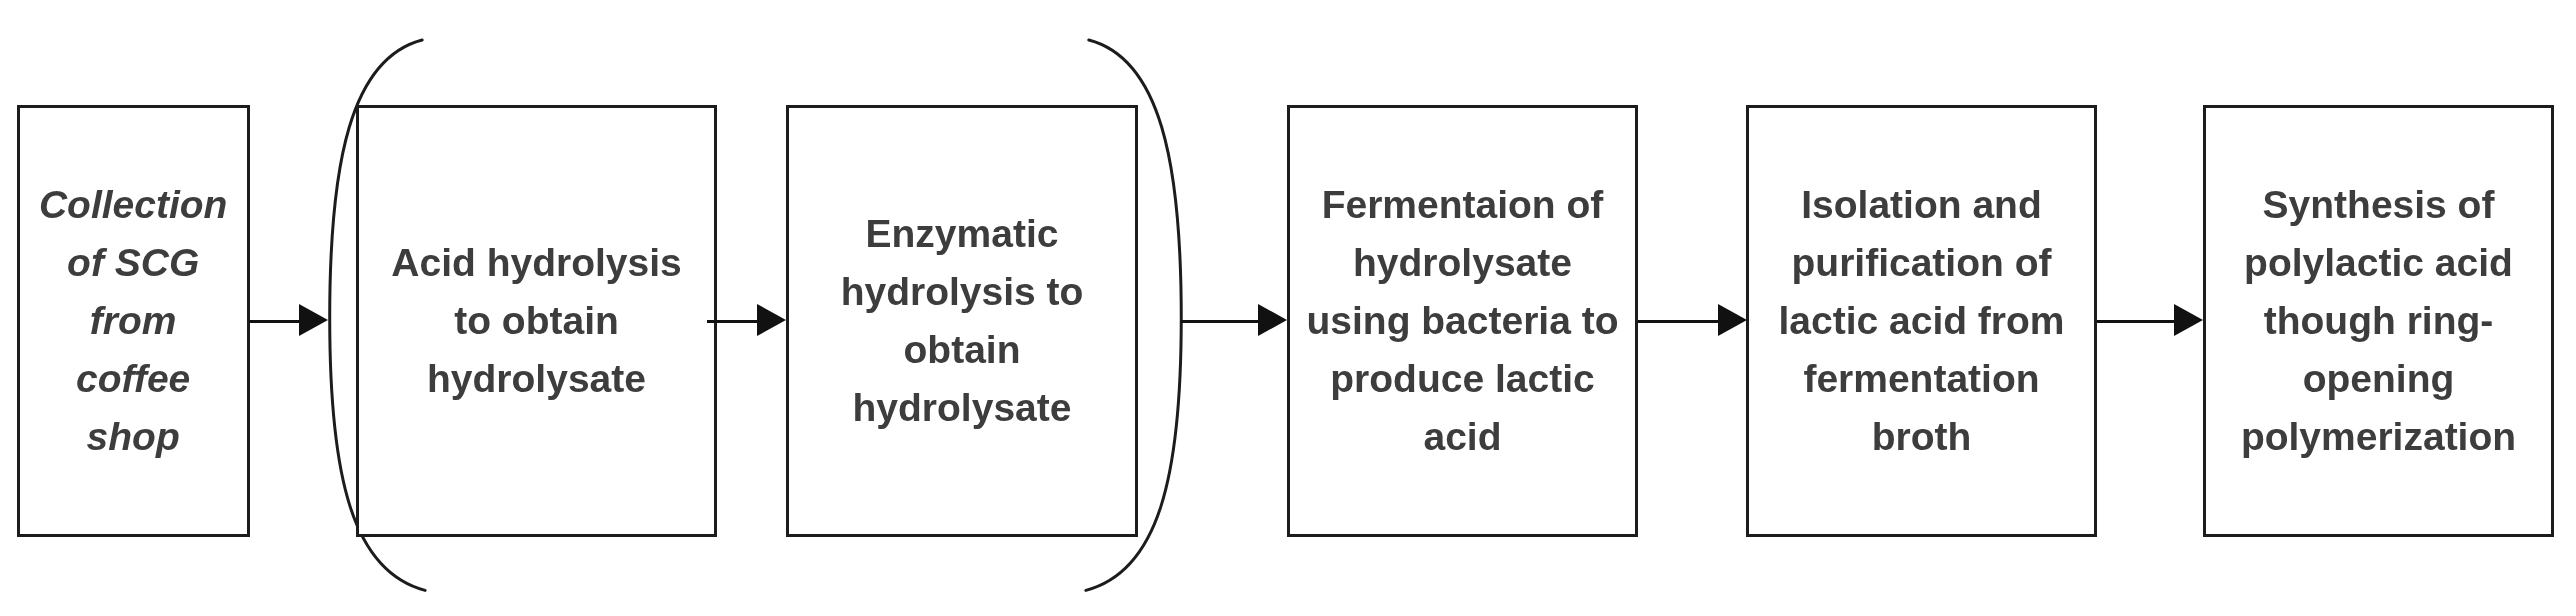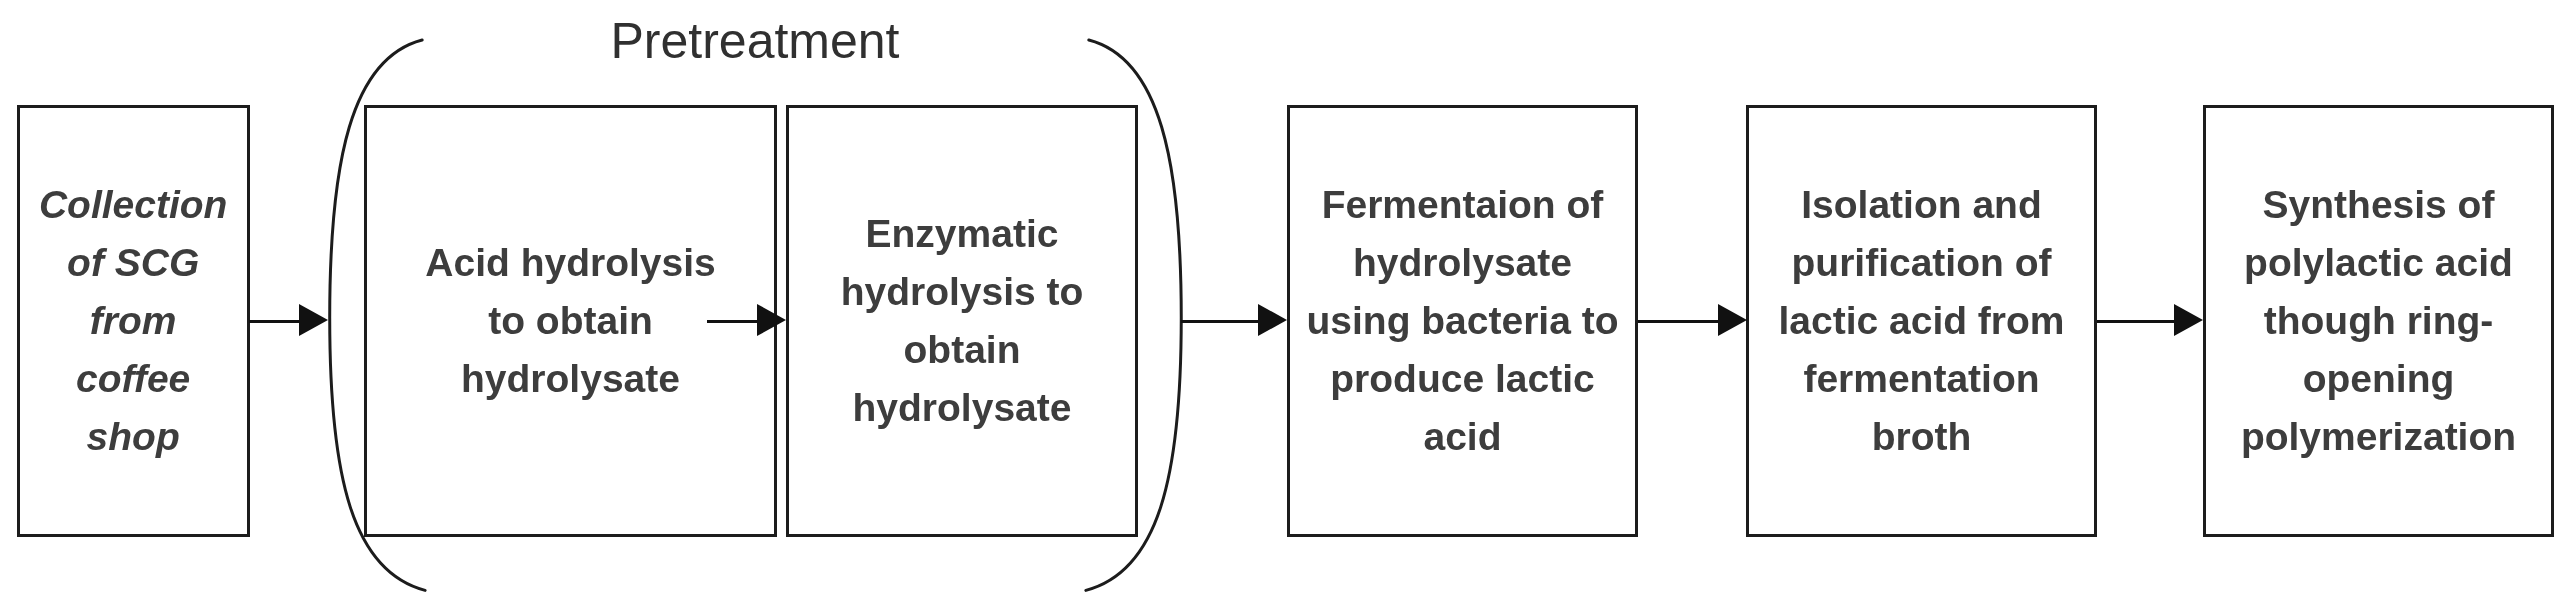--- a/index.html
+++ b/index.html
@@ -76,36 +76,35 @@
     width: 2576px;
     height: 616px;
     pointer-events: none;
   }
 </style>
 </head>
 <body>
 
 <div class="canvas">
 
-  <div class="group-label">Pretreatment</div>
 
   <svg class="bracket-overlay" viewBox="0 0 4318 1033" width="2576" height="616">
     <path d="M 707 67 C 588 98, 552 270, 552 533 C 552 800, 590 958, 712 990" fill="none" stroke="#1c1c1c" stroke-width="5" stroke-linecap="round"></path>
     <path d="M 1825 67 C 1944 98, 1980 270, 1980 533 C 1980 800, 1942 958, 1820 990" fill="none" stroke="#1c1c1c" stroke-width="5" stroke-linecap="round"></path>
   </svg>
 
   <div class="step-box" style="left:16.7px;   width:233px;font-style:italic;">
     <div class="step-label">Collection
 of SCG
 from
 coffee
 shop</div>
   </div>
 
-  <div class="step-box" style="left:364px;  width:413px;">
+  <div class="step-box" style="left:356px;  width:361px;">
     <div class="step-label">Acid hydrolysis
 to obtain
 hydrolysate</div>
   </div>
 
   <div class="step-box" style="left:786px; width:352px;text-align:center;">
     <div class="step-label">Enzymatic
 hydrolysis to
 obtain
 hydrolysate</div>

